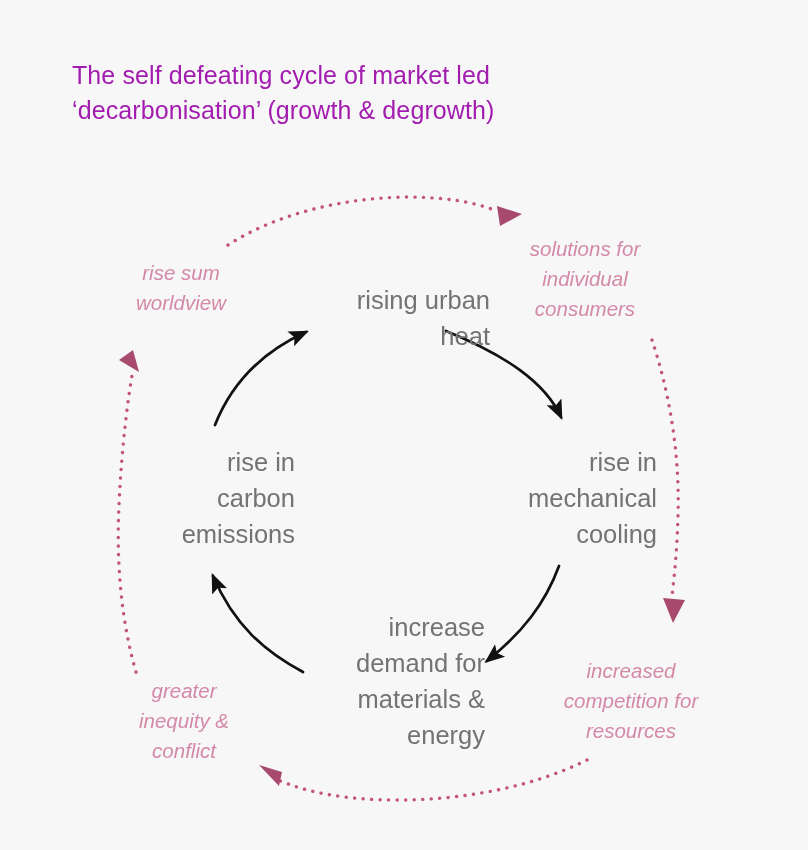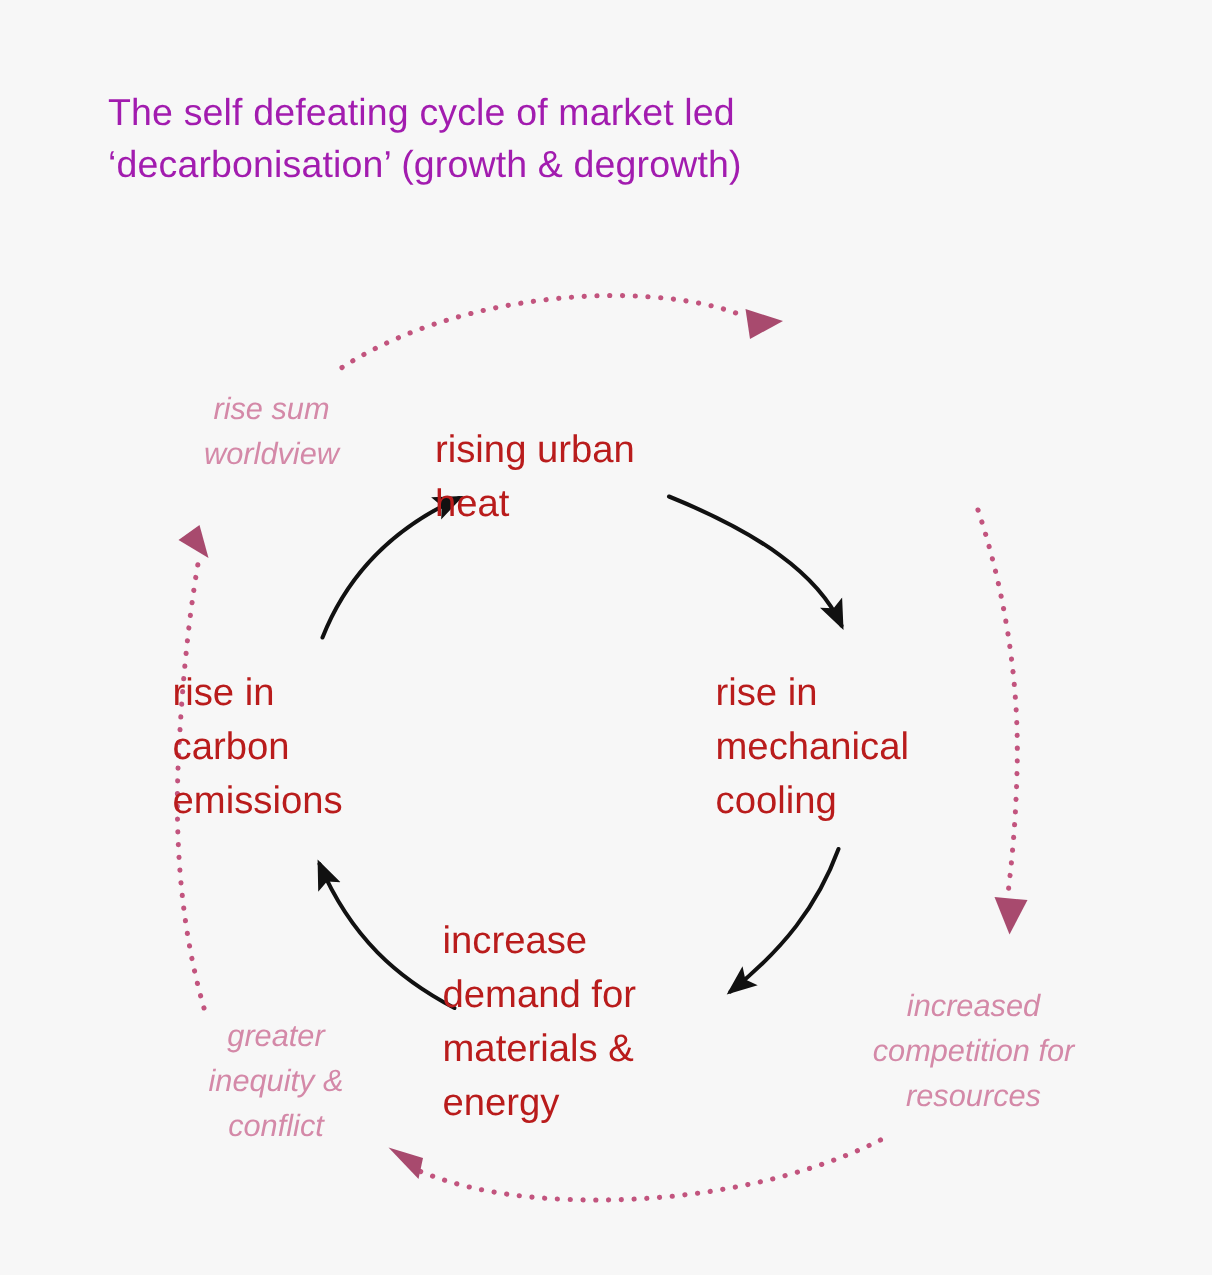--- a/index.html
+++ b/index.html
@@ -36,22 +36,22 @@
   }
   svg#diagram {
     position: absolute;
     left: 0;
     top: 0;
     width: 808px;
     height: 850px;
   }
   .node-label {
     position: absolute;
-    text-align: left;
-    color: #b91c1c;
+    text-align: right;
+    color: #737373;
     font-size: 25.5px;
     line-height: 36px;
     font-weight: 400;
     white-space: pre-line;
   }
   .outer-label {
     position: absolute;
     text-align: center;
     color: #d489a8;
     font-size: 20.5px;
@@ -60,21 +60,21 @@
     font-weight: 400;
     white-space: pre-line;
   }
   #node-heat   { left: 290px; top: 282px; width: 200px; }
   #node-cooling{ left: 477px; top: 444px; width: 180px; }
   #node-demand { left: 295px; top: 609px; width: 190px; }
   #node-carbon { left: 115px; top: 444px; width: 180px; }
 
   #lbl-solutions { left: 497px; top: 234px; width: 176px; }
   #lbl-zerosum   { left: 104px; top: 258px; width: 154px; }
-  #lbl-competition { left: 549px; top: 656px; width: 200px; text-align: center; }
+  #lbl-competition { left: 531px; top: 656px; width: 200px; text-align: center; }
   #lbl-inequity  { left: 108px; top: 676px; width: 152px; }
 </style>
 </head>
 <body>
 
 <div id="stage">
 
   <div id="title">The self defeating cycle of market led
 ‘decarbonisation’ (growth &amp; degrowth)</div>
 
@@ -120,20 +120,23 @@
 
   <div class="node-label" id="node-demand">increase
 demand for
 materials &amp;
 energy</div>
 
   <div class="node-label" id="node-carbon">rise in
 carbon
 emissions</div>
 
+  <div class="outer-label" id="lbl-solutions">solutions for
+individual
+consumers</div>
 
   <div class="outer-label" id="lbl-competition">increased
 competition for
 resources</div>
 
   <div class="outer-label" id="lbl-inequity">greater
 inequity &amp;
 conflict</div>
 
   <div class="outer-label" id="lbl-zerosum">rise sum

